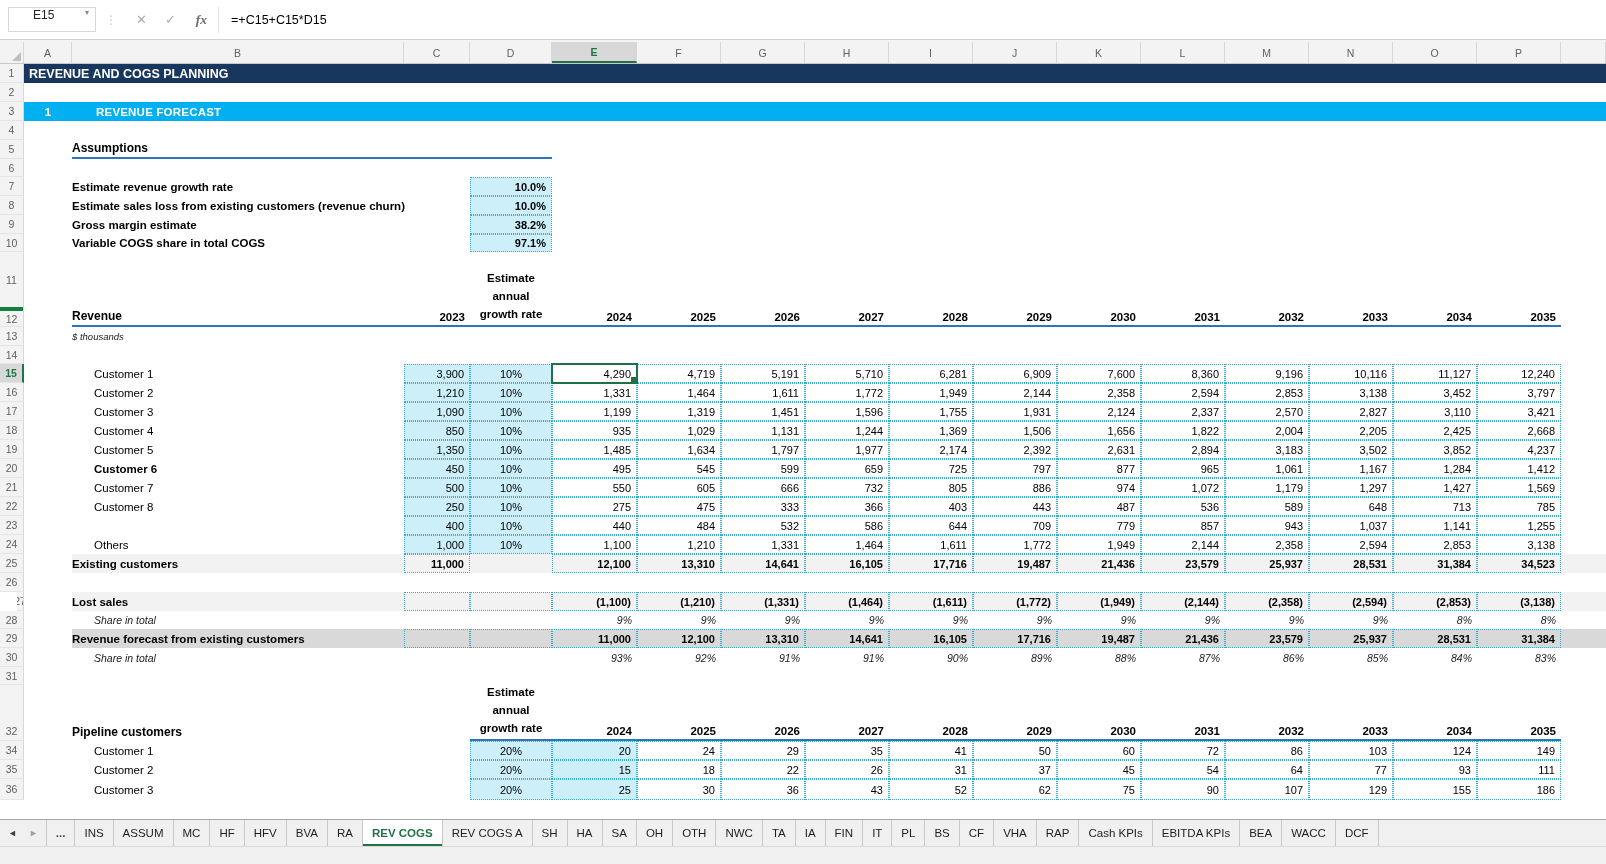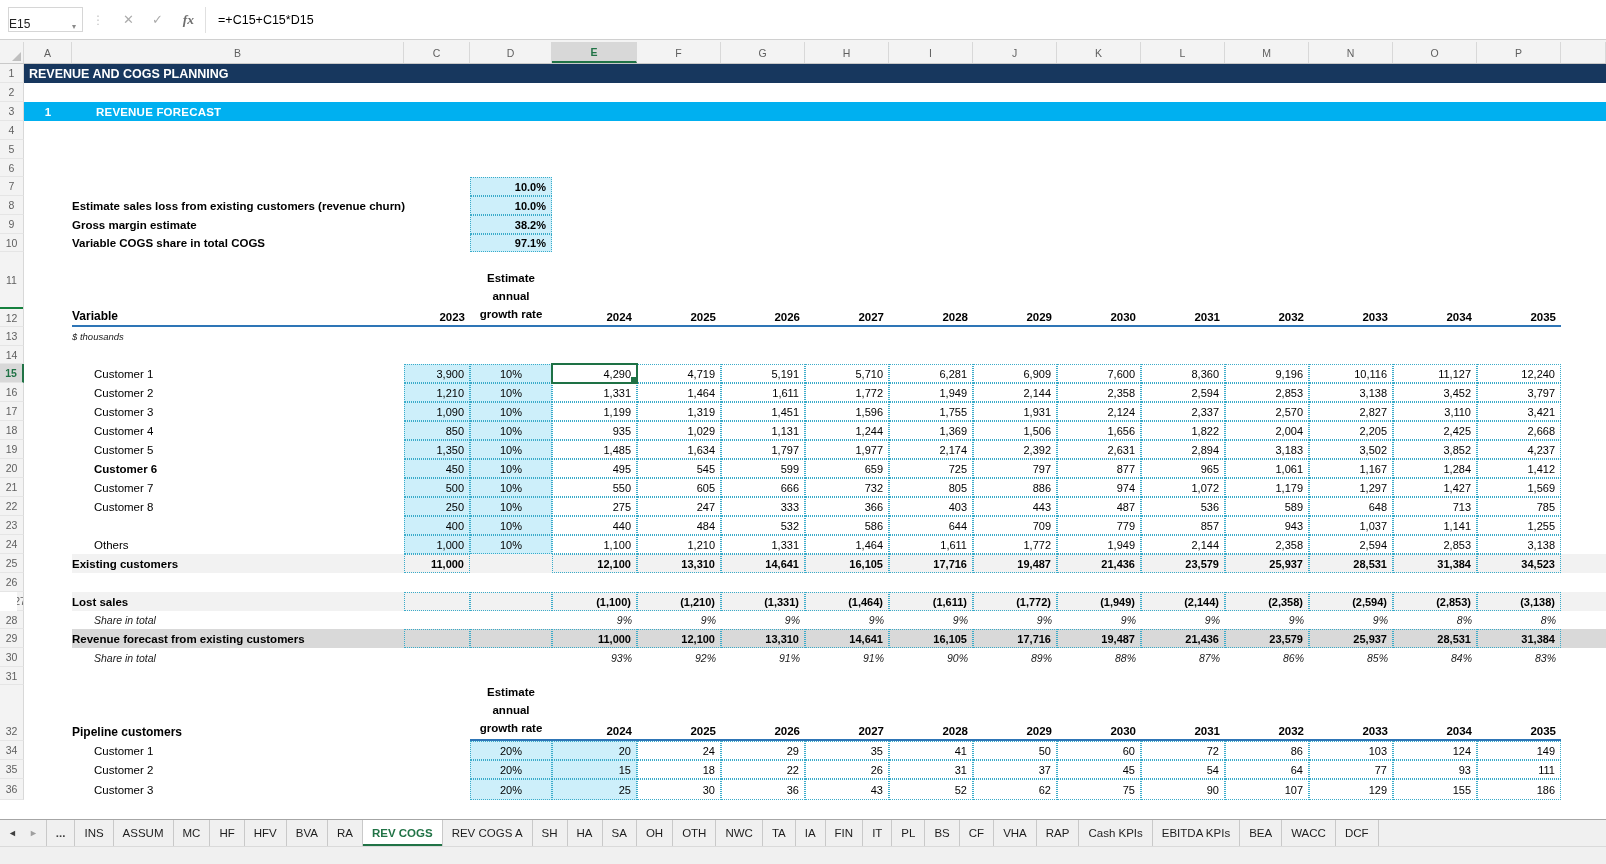--- a/index.html
+++ b/index.html
@@ -2,22 +2,22 @@
 <html><head>
 <meta charset="utf-8">
 <style>
   html,body{margin:0;padding:0;}
   body{width:1606px;height:864px;overflow:hidden;background:#fff;
        font-family:"Liberation Sans",sans-serif;-webkit-font-smoothing:antialiased;}
 
   
   .fx-bar{height:40px;background:#fff;border-bottom:1px solid #D0D0D0;
           display:flex;align-items:center;box-sizing:border-box;}
-  .name-box{width:75px;height:25px;margin-left:8px;border:1px solid #D6D6D6;
-            display:flex;align-items:flex-end;font-size:12px;color:#222;padding-left:0;box-sizing:border-box;}
+  .name-box{width:88px;height:25px;margin-left:8px;border:1px solid #D6D6D6;
+            display:flex;align-items:flex-start;font-size:12px;color:#222;padding-left:24px;box-sizing:border-box;}
   .name-box .dd{margin-left:auto;padding:0 6px;color:#8A8A8A;font-size:8px;}
   .fx-dots{color:#C4C4C4;margin:0 9px;font-size:12px;letter-spacing:1px;}
   .fx-x{color:#ABABAB;font-size:13px;padding:0 9px;}
   .fx-check{color:#ABABAB;font-size:13px;padding:0 9px;}
   .fx-fx{font-style:italic;color:#6E6E6E;font-size:13.5px;font-weight:bold;
          padding:0 11px;font-family:"Liberation Serif",serif;}
   .fx-divider{width:1px;height:26px;background:#E0E0E0;margin-right:12px;}
   .fx-text{font-size:12.5px;color:#000;}
   .gap-strip{height:2px;background:#F3F3F3;}
 
@@ -34,21 +34,21 @@
   
   .sheet{position:relative;background:#fff;height:755px;overflow:hidden;}
   .r{display:grid;}
   .c{box-sizing:border-box;overflow:hidden;white-space:nowrap;grid-row:1;}
   .gut{background:#F3F3F3;border-right:1px solid #D8D8D8;border-bottom:1px solid #E5E5E5;
        display:flex;align-items:center;justify-content:center;font-size:10.5px;color:#5F5F5F;}
   .gut-sel{background:#D8D8D8;border-right:2px solid #217346;color:#217346;font-weight:bold;}
   .gut-stack{flex-direction:column;justify-content:flex-start;padding:0;}
   .gut-stack div{width:100%;display:flex;align-items:center;justify-content:center;box-sizing:border-box;}
   .g-top{height:56px;}
-  .g-bot{height:19px;border-top:2px solid #15803d;}
+  .g-bot{height:19px;border-top:4px solid #15803d;}
   .gut-bottom{align-items:flex-end;padding-bottom:3px;}
 
   .band-navy{background:#17375E;color:#fff;font-weight:bold;font-size:12.5px;
              display:flex;align-items:center;padding-left:5px;}
   .band-cyan{background:#00B0F0;color:#fff;font-weight:bold;font-size:11.5px;
              display:flex;align-items:center;}
   .section-num{justify-content:center;}
   .section-title{padding-left:24px;letter-spacing:.2px;}
 
   .assumptions-heading{font-weight:bold;font-size:12px;color:#000;border-bottom:2px solid #2E75B6;
@@ -140,26 +140,28 @@
     <div class="r" style="grid-template-columns: 24px 48px 332px 66px 82px 85px 84px 84px 84px 84px 84px 84px 84px 84px 84px 84px 84px 45px; grid-template-rows: 1fr; height: 19px;">
       <div class="c gut " style="grid-area: 1 / 1 / auto / span 1;">3</div>
       <div class="c band-cyan section-num" style="grid-area: 1 / 2 / auto / span 1;">1</div>
       <div class="c band-cyan section-title" style="grid-area: 1 / 3 / auto / span 16;">REVENUE FORECAST</div>
     </div>
     <div class="r" style="grid-template-columns: 24px 48px 332px 66px 82px 85px 84px 84px 84px 84px 84px 84px 84px 84px 84px 84px 84px 45px; grid-template-rows: 1fr; height: 19px;">
       <div class="c gut " style="grid-area: 1 / 1 / auto / span 1;">4</div>
     </div>
     <div class="r" style="grid-template-columns: 24px 48px 332px 66px 82px 85px 84px 84px 84px 84px 84px 84px 84px 84px 84px 84px 84px 45px; grid-template-rows: 1fr; height: 19px;">
       <div class="c gut " style="grid-area: 1 / 1 / auto / span 1;">5</div>
+      <div class="c assumptions-heading" style="grid-area: 1 / 3 / auto / span 3;">Assumptions</div>
     </div>
     <div class="r" style="grid-template-columns: 24px 48px 332px 66px 82px 85px 84px 84px 84px 84px 84px 84px 84px 84px 84px 84px 84px 45px; grid-template-rows: 1fr; height: 18px;">
       <div class="c gut " style="grid-area: 1 / 1 / auto / span 1;">6</div>
     </div>
     <div class="r" style="grid-template-columns: 24px 48px 332px 66px 82px 85px 84px 84px 84px 84px 84px 84px 84px 84px 84px 84px 84px 45px; grid-template-rows: 1fr; height: 19px;">
       <div class="c gut " style="grid-area: 1 / 1 / auto / span 1;">7</div>
+      <div class="c lbl bold" style="grid-area: 1 / 3 / auto / span 2;">Estimate revenue growth rate</div>
       <div class="c num input-cell bold" style="grid-area: 1 / 5 / auto / span 1;">10.0%</div>
     </div>
     <div class="r" style="grid-template-columns: 24px 48px 332px 66px 82px 85px 84px 84px 84px 84px 84px 84px 84px 84px 84px 84px 84px 45px; grid-template-rows: 1fr; height: 19px;">
       <div class="c gut " style="grid-area: 1 / 1 / auto / span 1;">8</div>
       <div class="c lbl bold" style="grid-area: 1 / 3 / auto / span 2;">Estimate sales loss from existing customers (revenue churn)</div>
       <div class="c num input-cell bold" style="grid-area: 1 / 5 / auto / span 1;">10.0%</div>
     </div>
     <div class="r" style="grid-template-columns: 24px 48px 332px 66px 82px 85px 84px 84px 84px 84px 84px 84px 84px 84px 84px 84px 84px 45px; grid-template-rows: 1fr; height: 19px;">
       <div class="c gut " style="grid-area: 1 / 1 / auto / span 1;">9</div>
       <div class="c lbl bold" style="grid-area: 1 / 3 / auto / span 2;">Gross margin estimate</div>
@@ -168,21 +170,21 @@
     <div class="r" style="grid-template-columns: 24px 48px 332px 66px 82px 85px 84px 84px 84px 84px 84px 84px 84px 84px 84px 84px 84px 45px; grid-template-rows: 1fr; height: 18px;">
       <div class="c gut " style="grid-area: 1 / 1 / auto / span 1;">10</div>
       <div class="c lbl bold" style="grid-area: 1 / 3 / auto / span 2;">Variable COGS share in total COGS</div>
       <div class="c num input-cell bold" style="grid-area: 1 / 5 / auto / span 1;">97.1%</div>
     </div>
     <div class="r" style="grid-template-columns: 24px 48px 332px 66px 82px 85px 84px 84px 84px 84px 84px 84px 84px 84px 84px 84px 84px 45px; grid-template-rows: 1fr; height: 75px;">
       <div class="c gut gut-stack" style="grid-area: 1 / 1 / auto / span 1;">
         <div class="g-top">11</div>
         <div class="g-bot">12</div>
       </div>
-      <div class="c hdr-b hdr-left blue-b" style="grid-area: 1 / 3 / auto / span 1;">Variable</div>
+      <div class="c hdr-b hdr-left blue-b" style="grid-area: 1 / 3 / auto / span 1;">Revenue</div>
       <div class="c hdr-b blue-b" style="grid-area: 1 / 4 / auto / span 1;">2023</div>
       <div class="c hdr-b growth-hdr blue-b" style="grid-area: 1 / 5 / auto / span 1;">Estimate
 annual
 growth rate</div>
       <div class="c hdr-b blue-b" style="grid-area: 1 / 6 / auto / span 1;">2024</div>
       <div class="c hdr-b blue-b" style="grid-area: 1 / 7 / auto / span 1;">2025</div>
       <div class="c hdr-b blue-b" style="grid-area: 1 / 8 / auto / span 1;">2026</div>
       <div class="c hdr-b blue-b" style="grid-area: 1 / 9 / auto / span 1;">2027</div>
       <div class="c hdr-b blue-b" style="grid-area: 1 / 10 / auto / span 1;">2028</div>
       <div class="c hdr-b blue-b" style="grid-area: 1 / 11 / auto / span 1;">2029</div>
@@ -325,21 +327,21 @@
       <div class="c num data-cell" style="grid-area: 1 / 15 / auto / span 1;">1,297</div>
       <div class="c num data-cell" style="grid-area: 1 / 16 / auto / span 1;">1,427</div>
       <div class="c num data-cell" style="grid-area: 1 / 17 / auto / span 1;">1,569</div>
     </div>
     <div class="r" style="grid-template-columns: 24px 48px 332px 66px 82px 85px 84px 84px 84px 84px 84px 84px 84px 84px 84px 84px 84px 45px; grid-template-rows: 1fr; height: 19px;">
       <div class="c gut " style="grid-area: 1 / 1 / auto / span 1;">22</div>
       <div class="c lbl indent" style="grid-area: 1 / 3 / auto / span 1;">Customer 8</div>
       <div class="c num input-cell" style="grid-area: 1 / 4 / auto / span 1;">250</div>
       <div class="c num input-cell center" style="grid-area: 1 / 5 / auto / span 1;">10%</div>
       <div class="c num data-cell" style="grid-area: 1 / 6 / auto / span 1;">275</div>
-      <div class="c num data-cell" style="grid-area: 1 / 7 / auto / span 1;">247</div>
+      <div class="c num data-cell" style="grid-area: 1 / 7 / auto / span 1;">475</div>
       <div class="c num data-cell" style="grid-area: 1 / 8 / auto / span 1;">333</div>
       <div class="c num data-cell" style="grid-area: 1 / 9 / auto / span 1;">366</div>
       <div class="c num data-cell" style="grid-area: 1 / 10 / auto / span 1;">403</div>
       <div class="c num data-cell" style="grid-area: 1 / 11 / auto / span 1;">443</div>
       <div class="c num data-cell" style="grid-area: 1 / 12 / auto / span 1;">487</div>
       <div class="c num data-cell" style="grid-area: 1 / 13 / auto / span 1;">536</div>
       <div class="c num data-cell" style="grid-area: 1 / 14 / auto / span 1;">589</div>
       <div class="c num data-cell" style="grid-area: 1 / 15 / auto / span 1;">648</div>
       <div class="c num data-cell" style="grid-area: 1 / 16 / auto / span 1;">713</div>
       <div class="c num data-cell" style="grid-area: 1 / 17 / auto / span 1;">785</div>

